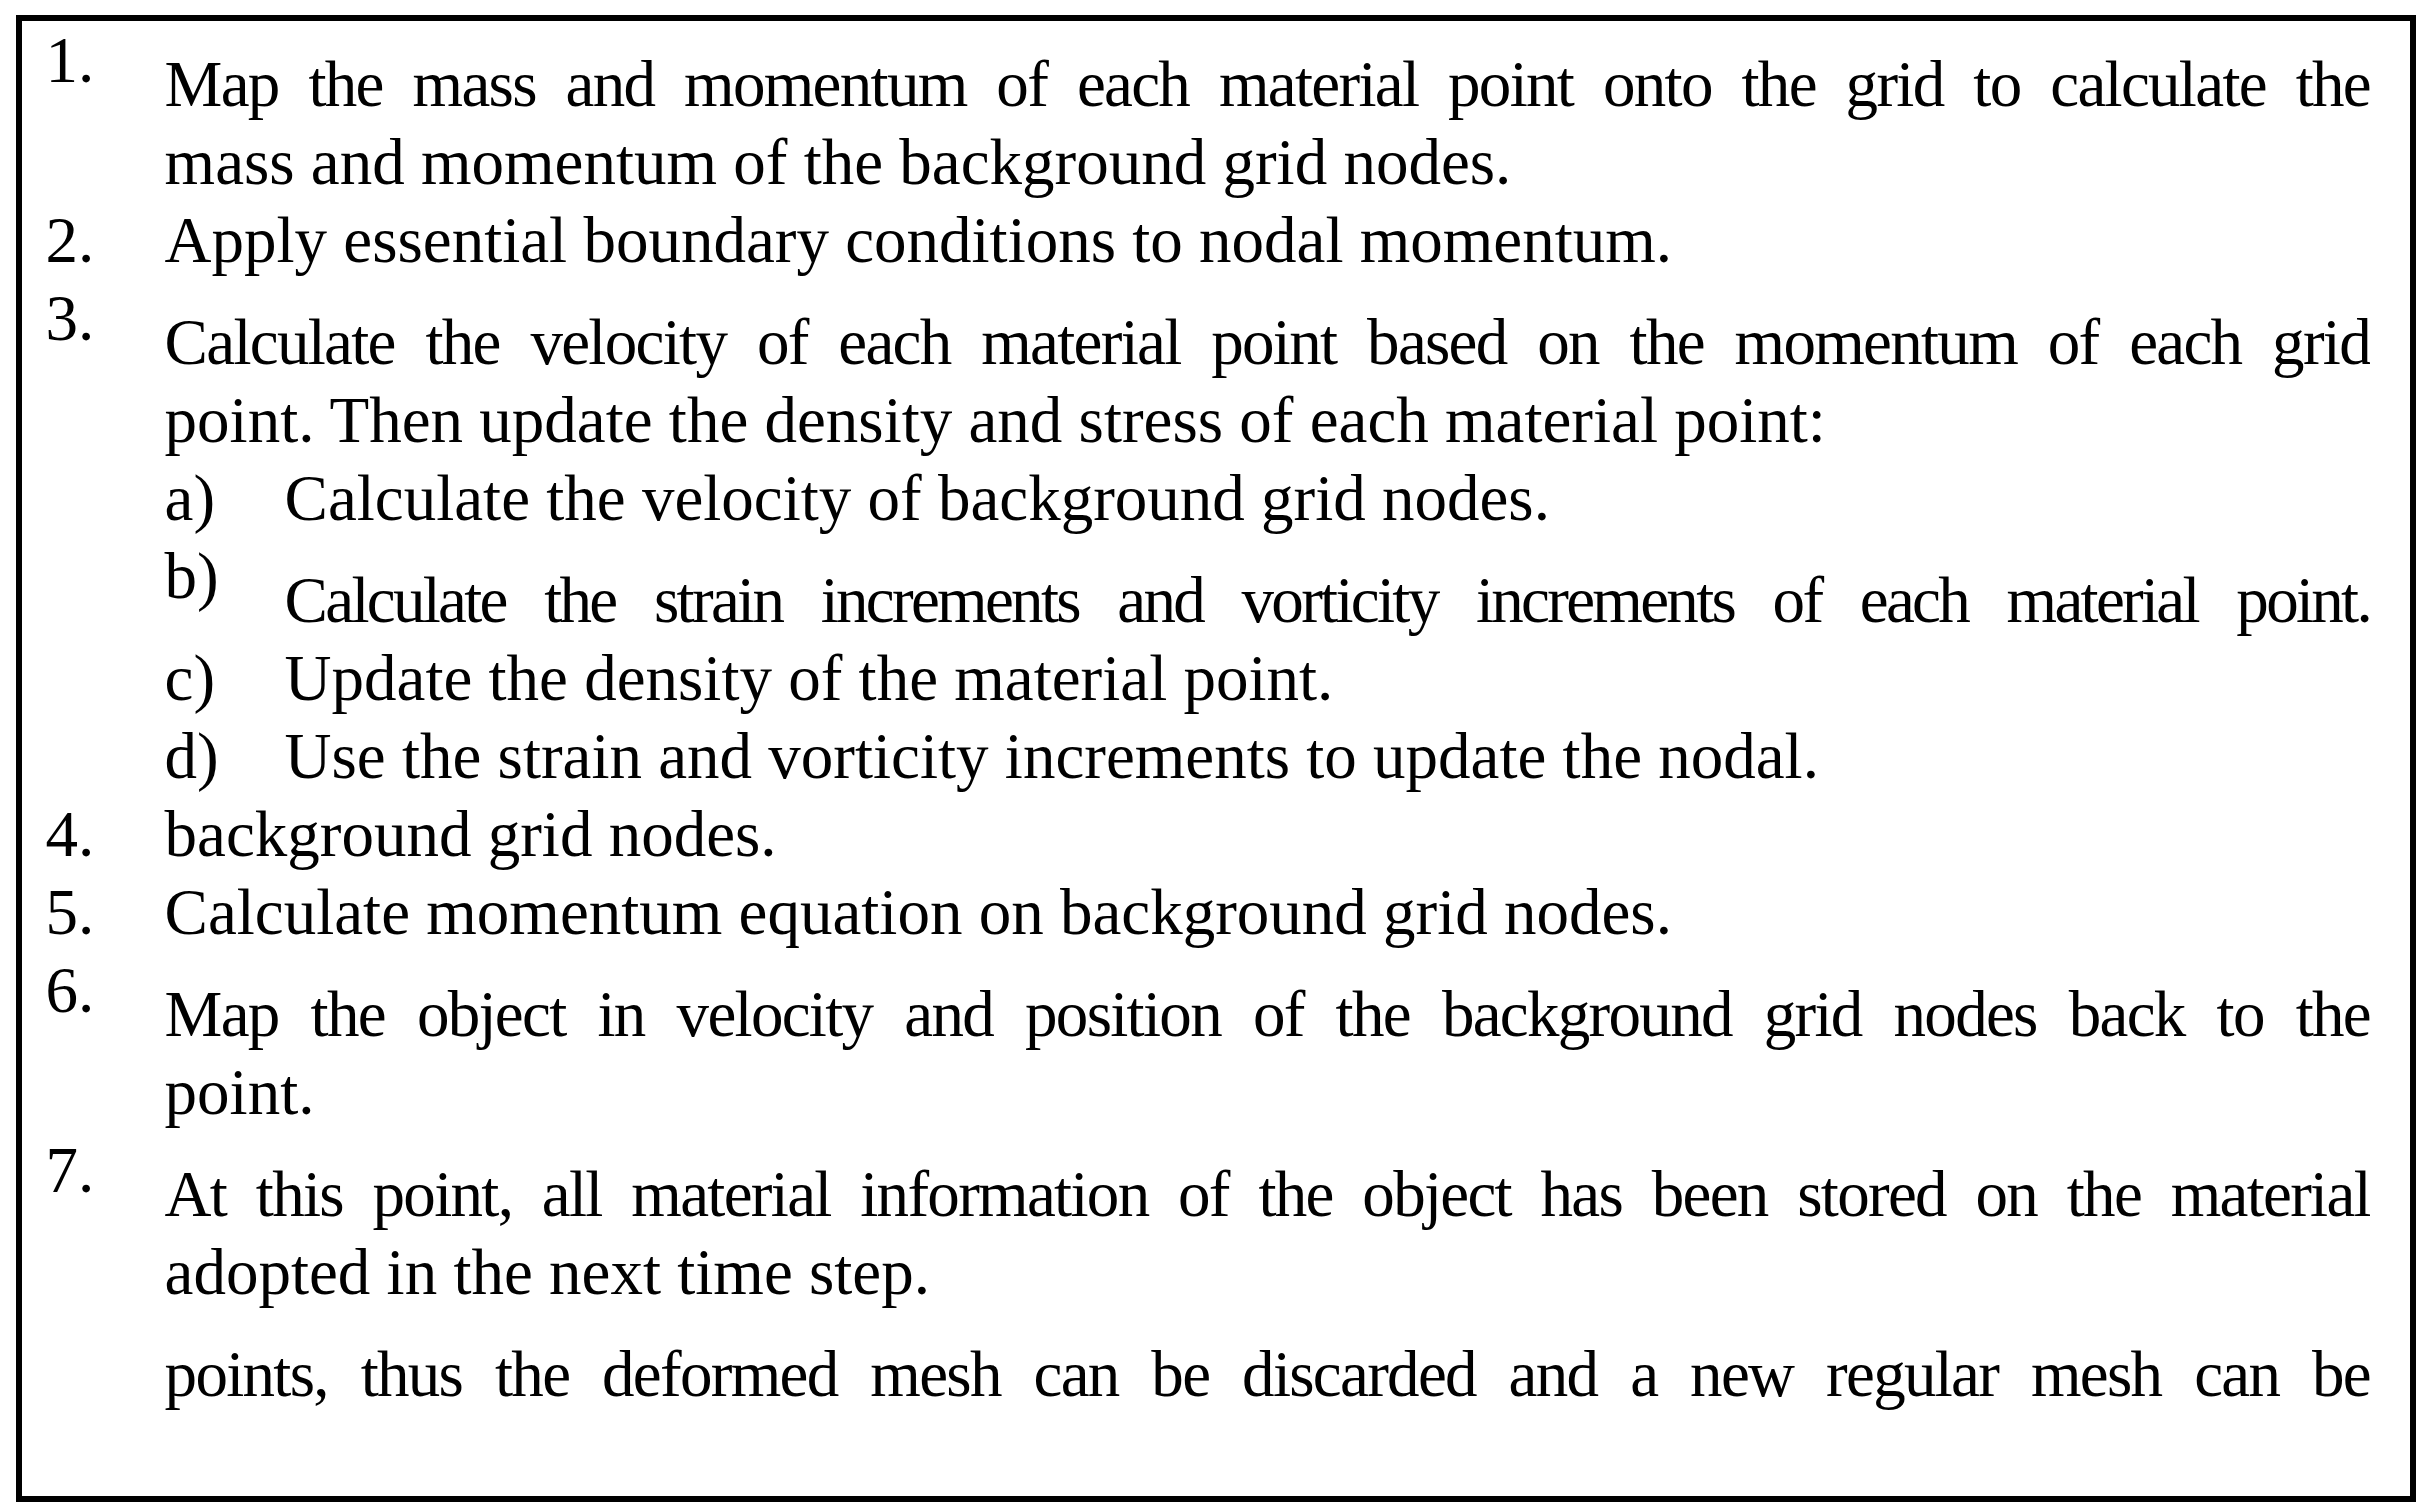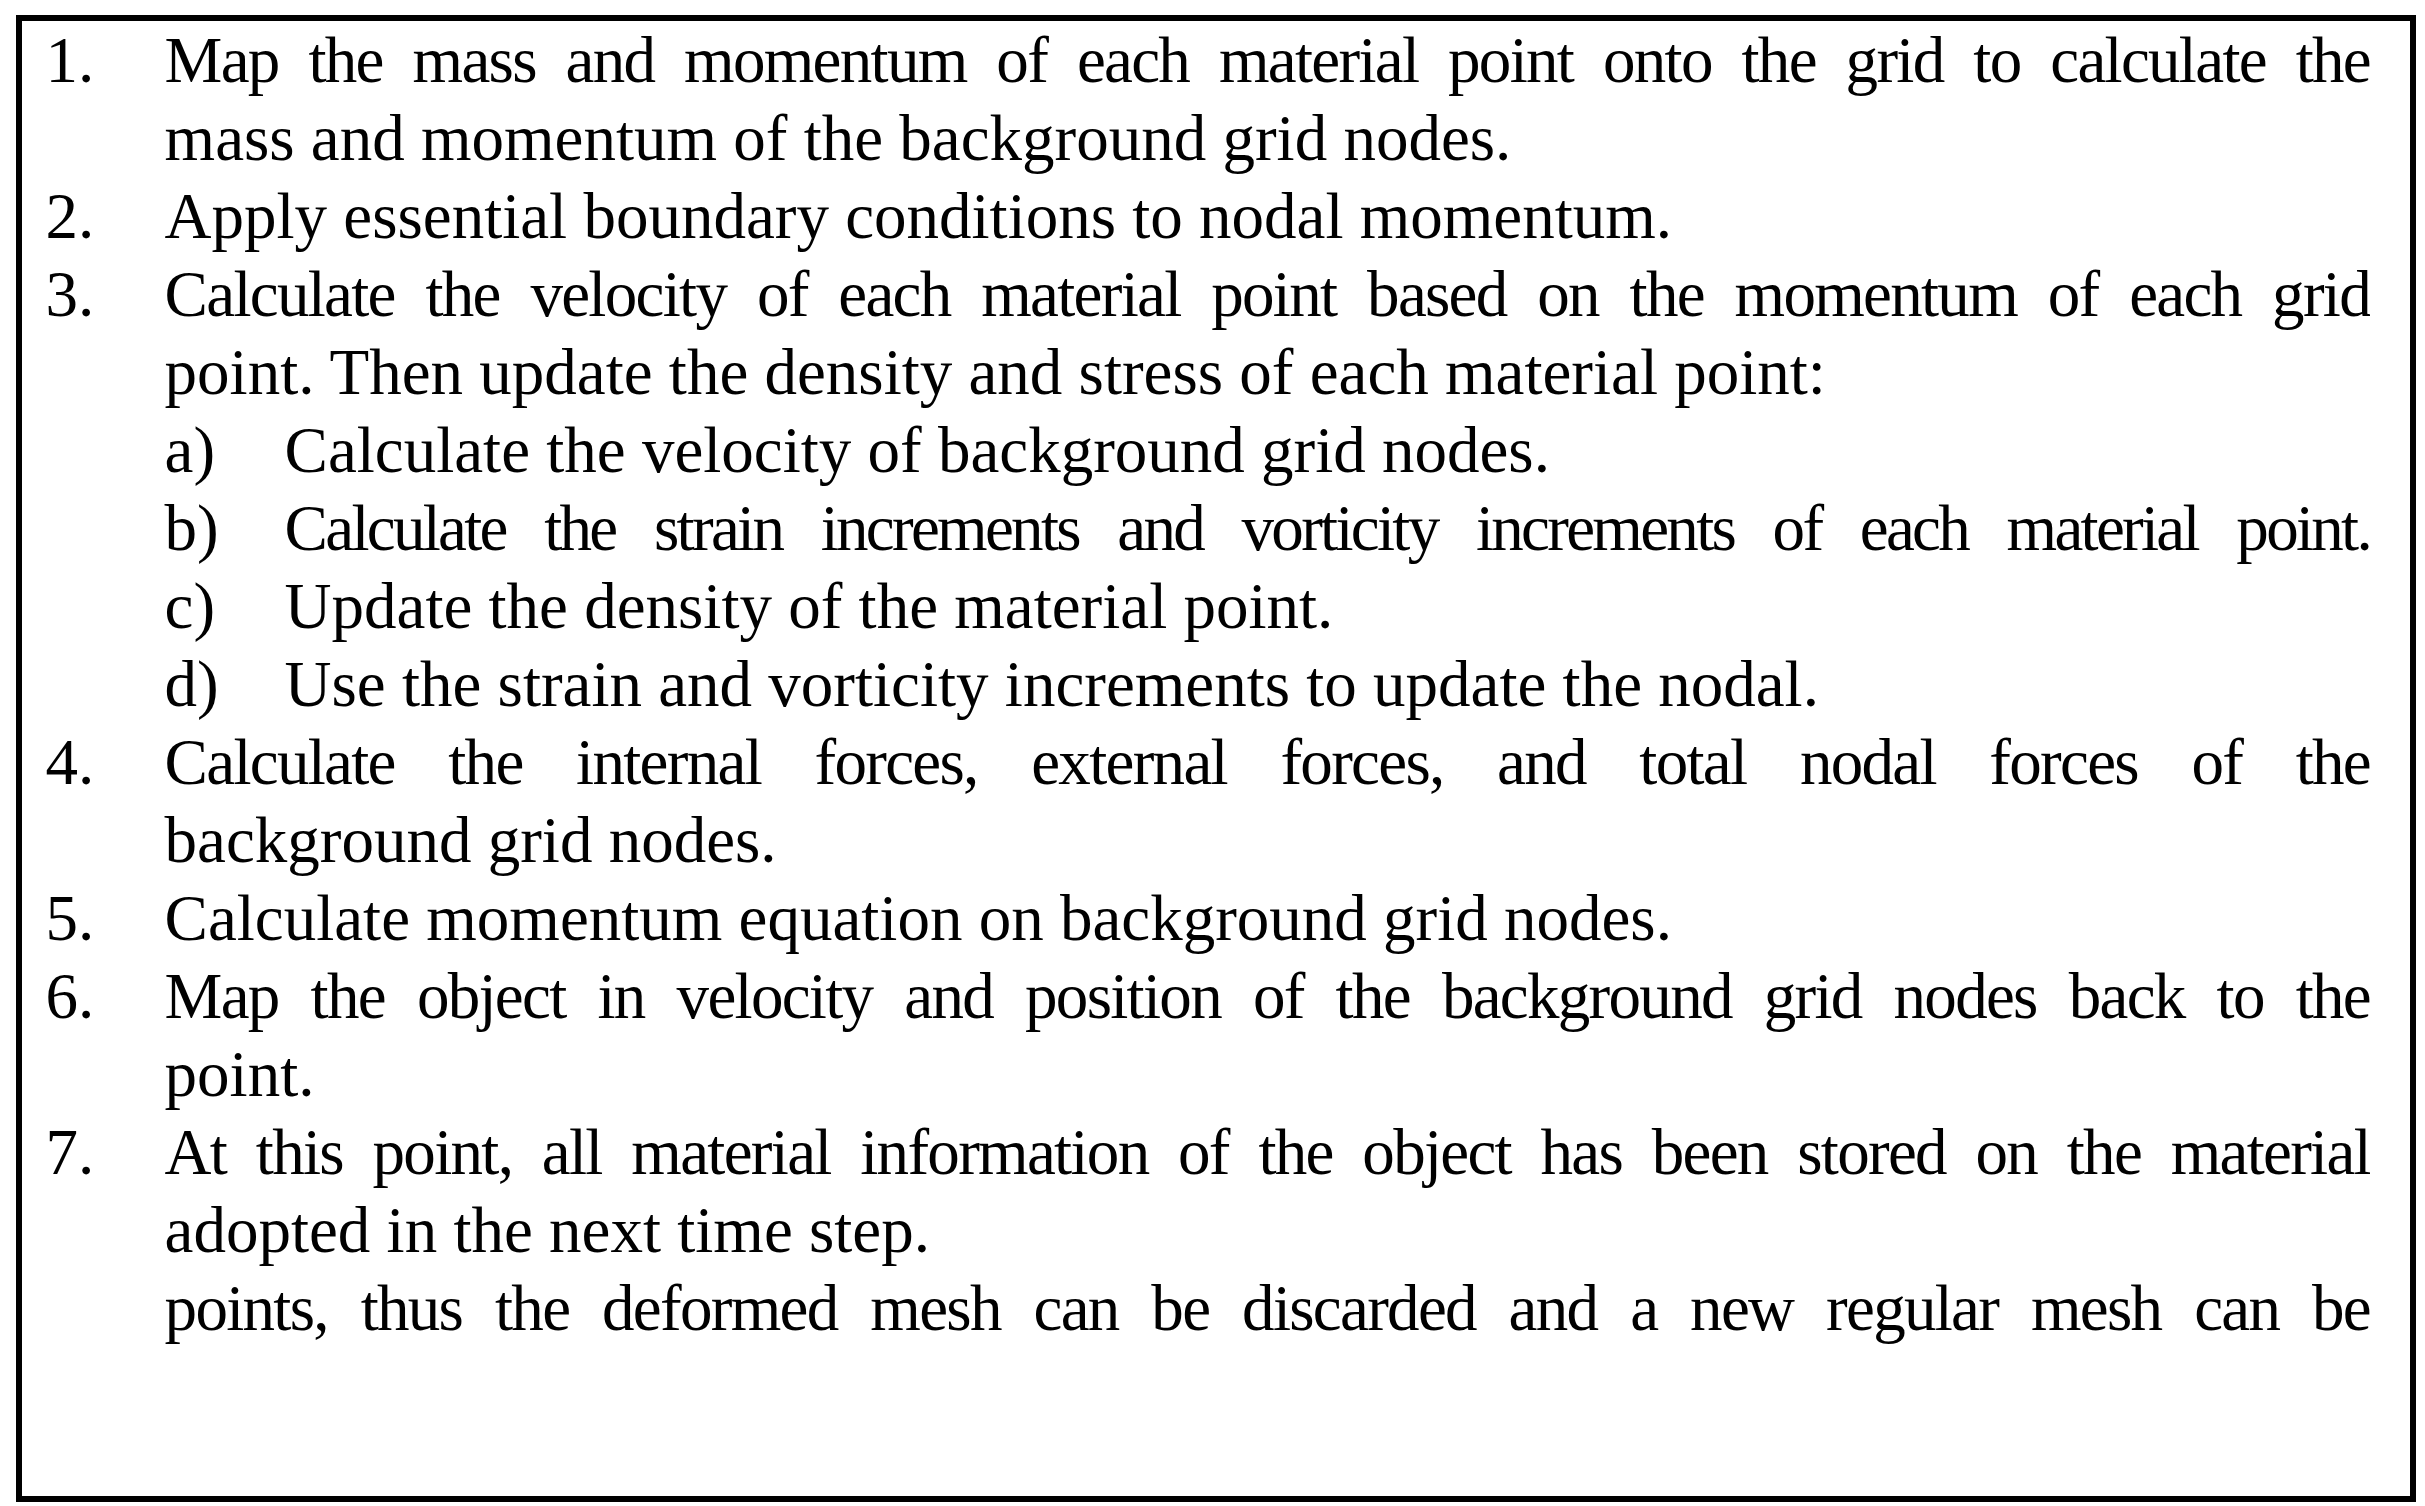--- a/index.html
+++ b/index.html
@@ -62,20 +62,21 @@
     text-align: left;
     white-space: nowrap;
   }
   
   .line.j {
     white-space: normal;
     text-align: justify;
     text-align-last: justify;
     letter-spacing: -1.7px;
     overflow: hidden;
+    margin-top: 24px;
   }
   
   .line.c {
     letter-spacing: -2.7px;
   }
 </style>
 </head>
 <body>
 
 <div class="page">
@@ -121,21 +122,20 @@
         </div>
         <div class="row sub">
           <div class="subnum">d)</div>
           <div class="body">
             <div class="line">Use the strain and vorticity increments to update the nodal.</div>
           </div>
         </div>
         <div class="row">
           <div class="num">4.</div>
           <div class="body">
-            <div class="line j">Calculate the internal forces, external forces, and total nodal forces of the</div>
             <div class="line">background grid nodes.</div>
           </div>
         </div>
         <div class="row">
           <div class="num">5.</div>
           <div class="body">
             <div class="line">Calculate momentum equation on background grid nodes.</div>
           </div>
         </div>
         <div class="row">

